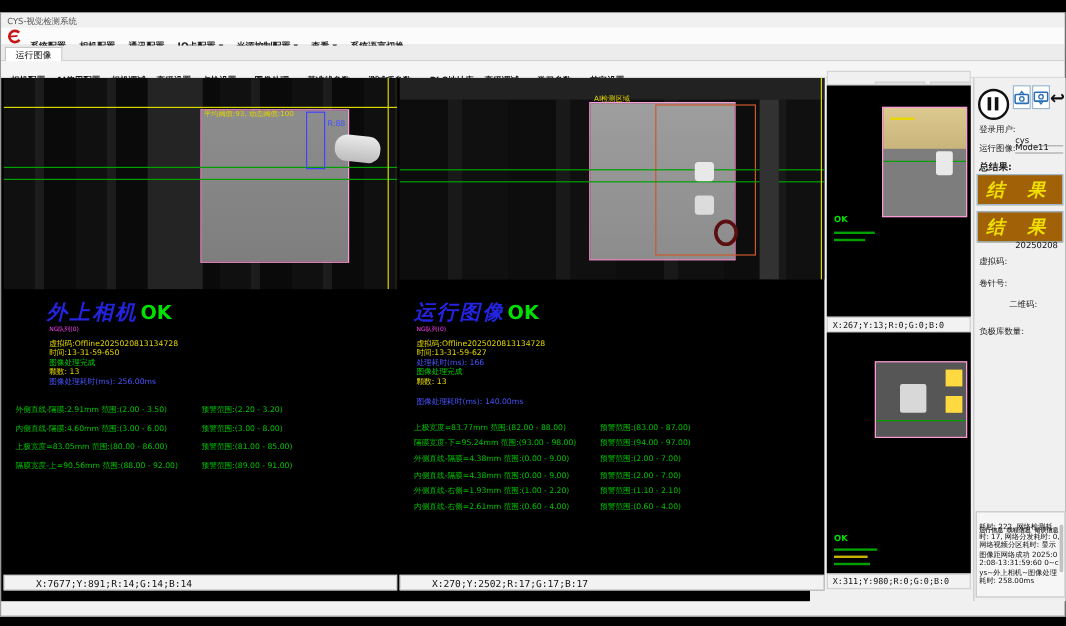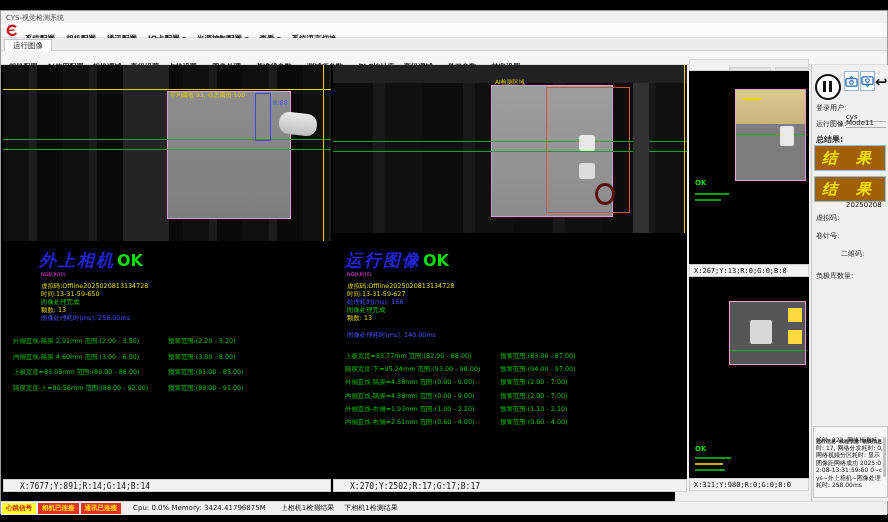--- a/index.html
+++ b/index.html
@@ -16,21 +16,21 @@
   .menu-item{font-size:7.5px;color:#222;margin-right:11px;font-weight:bold;cursor:default;}
   #tabrow{position:absolute;left:0;top:27px;width:100%;height:13px;background:#ececec;border-bottom:1px solid #d0d0d0;box-sizing:border-box;}
   #tab-run{position:absolute;left:3px;top:1px;height:12px;padding:0 8px;background:#fff;border:1px solid #c9c9c9;border-bottom:none;font-size:7.5px;line-height:12px;color:#111;}
   #toolbar{position:absolute;left:0;top:40px;width:100%;height:14px;background:#f5f5f5;border-bottom:1px solid #dcdcdc;box-sizing:border-box;}
   #toolbar-items{position:absolute;left:8px;top:3px;white-space:nowrap;}
   .tool-item{font-size:7.2px;color:#1a1a1a;margin-right:9px;font-weight:bold;cursor:default;}
   
   #main{position:absolute;left:0;top:54px;width:674px;height:436px;background:#000;}
   .panel{position:absolute;background:#000;}
   .scene{position:absolute;overflow:hidden;background:#121212;}
-  .pixel-strip{position:absolute;background:#f2f2f2;color:#111;font-family:"DejaVu Sans Mono",monospace;font-size:8px;line-height:13px;padding-left:16px;box-sizing:border-box;border:1px solid #cfcfcf;}
+  .pixel-strip{position:absolute;background:#f2f2f2;color:#111;font-family:"DejaVu Sans Mono",monospace;font-size:8px;line-height:13px;padding-left:26px;box-sizing:border-box;border:1px solid #cfcfcf;}
   
   .cam-title{font-family:"DejaVu Serif",serif;font-style:italic;font-weight:bold;font-size:17px;color:#2424e0;letter-spacing:2px;}
   .cam-ok{font-family:"DejaVu Sans",sans-serif;font-style:normal;font-weight:bold;font-size:16px;color:#00e000;margin-left:2px;}
   .note-m{font-size:5px;color:#ff44ff;}
   .rline{font-size:6.4px;line-height:8px;white-space:nowrap;}
   .y{color:#e6d800;} .g{color:#00cf00;} .b{color:#4854ff;} 
   .meas-wrap{position:absolute;}
   .meas-row{position:relative;height:15.5px;}
   .tight .meas-row{height:13.2px;}
   .meas-value,.meas-warn{position:absolute;top:0;font-size:6.4px;color:#00c400;white-space:nowrap;}
@@ -263,20 +263,15 @@
       <span class="fld-label" style="top:184px;margin-left:25px;">二维码:</span>
       <span class="fld-label" style="top:206px;">负极库数量:</span>
 
       <div id="info-block">
         <div id="info-tabs" style="position:absolute;left:2px;top:1px;white-space:nowrap;"><span class="info-tab">运行信息</span><span class="info-tab">线程信息</span><span class="info-tab">错误信息</span></div>
         <div id="info-text">耗时: 222, 网络检测耗时: 17, 网络分发耗时: 0, 网络视频分区耗时: 显示图像距网络成功 2025:02:08-13:31:59:60 0~cys~外上相机~图像处理耗时: 258.00ms</div>
         <div id="info-scroll"></div>
       </div>
     </div>
 
-    <div id="statusbar">
-      <span id="badges"><span class="badge" style="background: rgb(255, 255, 51); color: rgb(204, 34, 0);">心跳信号</span><span class="badge" style="background: rgb(224, 48, 32); color: rgb(255, 238, 0);">相机已连接</span><span class="badge" style="background: rgb(224, 48, 32); color: rgb(255, 238, 0);">通讯已连接</span></span>
-      <span id="cpu-text">Cpu: 0.0% Memory: 3424.41796875M</span>
-      <span id="sb-results"><span class="sb-result">上相机1检测结果</span><span class="sb-result">下相机1检测结果</span></span>
-    </div>
 
   </div>
 </div>
 
 </body></html>

